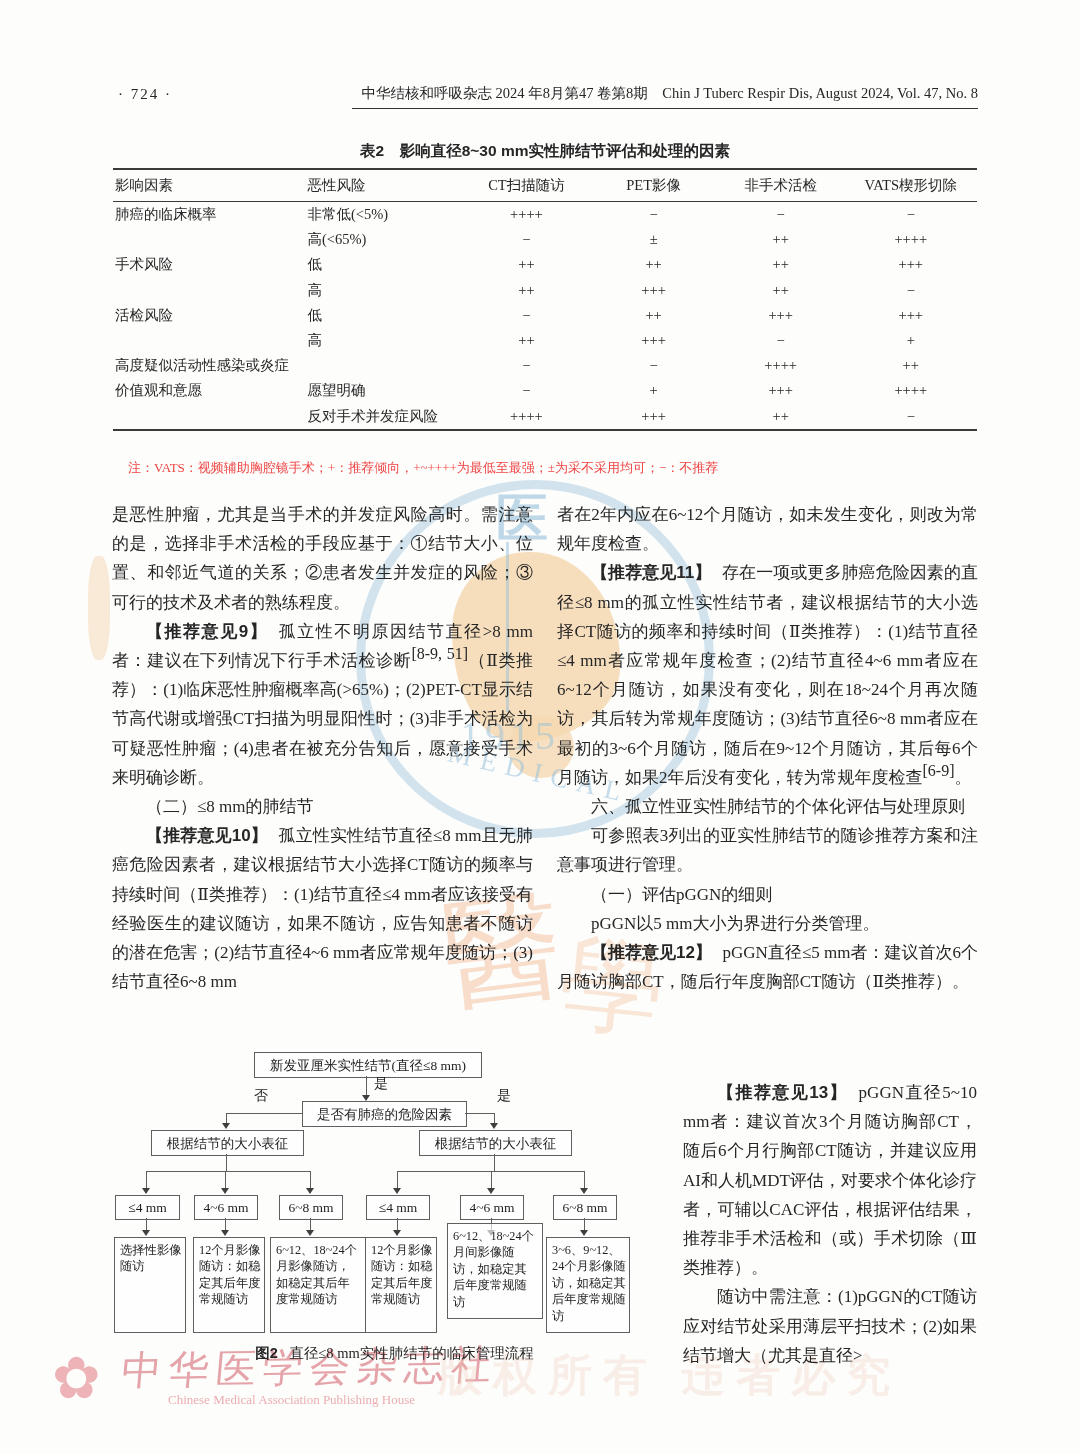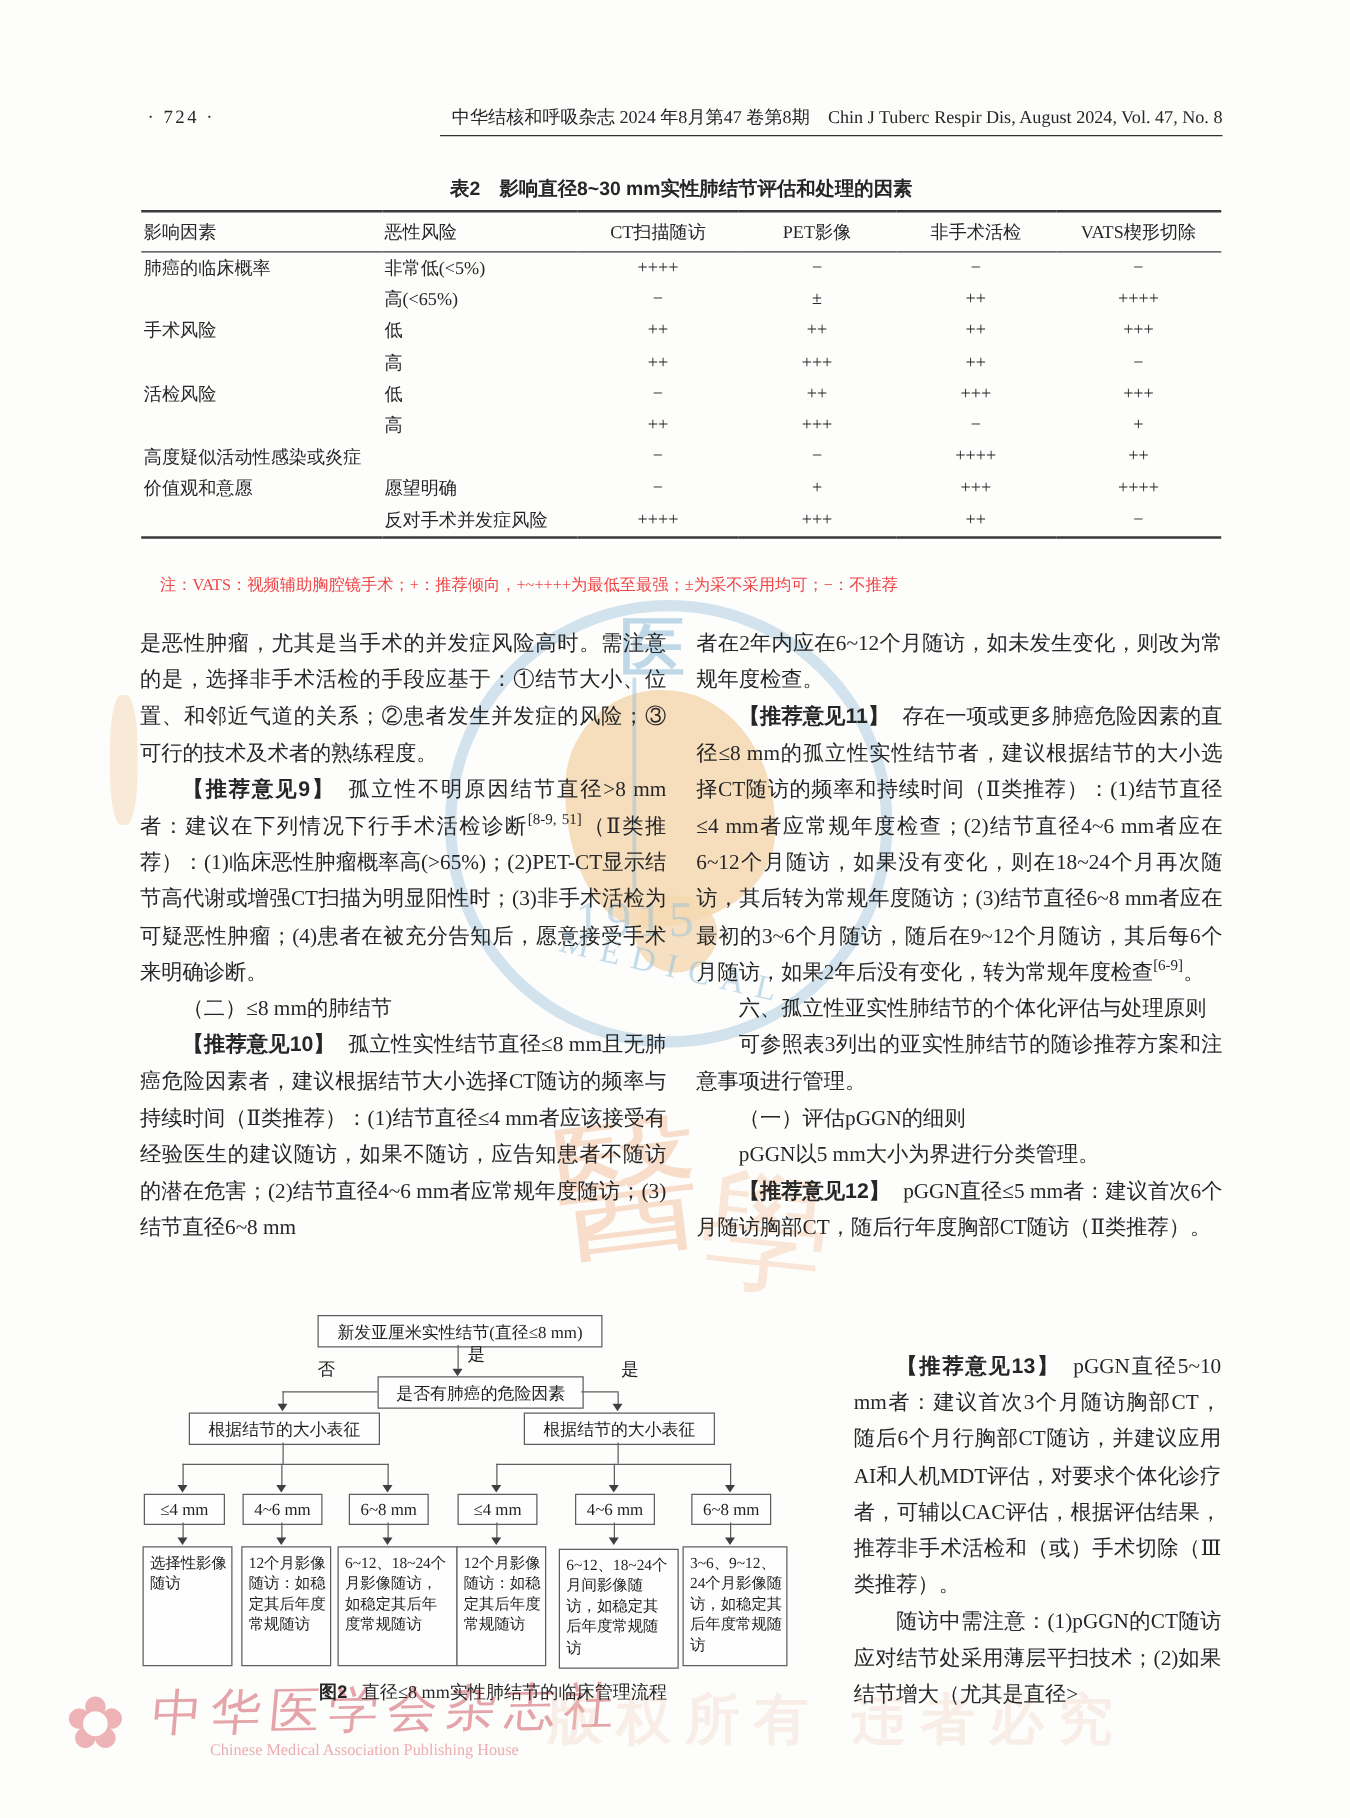--- a/index.html
+++ b/index.html
@@ -26,21 +26,21 @@
   .tbl-note{position:absolute;left:128px;top:459px;width:850px;font-size:13px;color:#ef4444;}
 
   
   .col{position:absolute;text-align:justify;font-size:17px;line-height:29.2px;}
   .colL{left:112px;top:500px;width:421px;}
   .colR{left:557px;top:500px;width:421px;}
   .colRN{left:683px;top:1078px;width:294px;}
   .col p{margin:0;text-indent:2em;}
   .col p.cont{text-indent:0;}
   .rec{font-family:"Liberation Sans","DejaVu Sans",sans-serif;font-weight:bold;margin-right:0.62em;}
-  sup{font-size:12px;line-height:0;margin-top:12px;}
+  sup{font-size:16px;line-height:0;margin-top:12px;}
 
   
   .fig{position:absolute;left:112px;top:1043px;width:565px;height:325px;font-family:"Liberation Serif",serif;}
   .fbox{position:absolute;border:1.2px solid #5f5f5f;background:rgba(255,255,255,.65);
         display:flex;align-items:center;justify-content:center;text-align:center;
         font-size:13.5px;color:#1e1e1e;line-height:15px;}
   .obox{position:absolute;border:1.2px solid #5f5f5f;background:rgba(255,255,255,.65);
         font-size:12.3px;line-height:16.4px;padding:4px 3px 2px 5px;color:#1e1e1e;text-align:left;}
   .vline{position:absolute;width:1.2px;background:#5f5f5f;}
   .hline{position:absolute;height:1.2px;background:#5f5f5f;}
@@ -265,20 +265,20 @@
         <div class="adown" style="left:281px;top:187px;"></div>
       <div class="vline" style="left:379px;top:175px;height:13px;"></div>
         <div class="adown" style="left:375px;top:187px;"></div>
       <div class="vline" style="left:472px;top:175px;height:13px;"></div>
         <div class="adown" style="left:468px;top:187px;"></div>
 
       <div class="obox" style="left:2px;top:194px;width:62px;height:88px;">选择性影像随访</div>
       <div class="obox" style="left:81px;top:194px;width:62px;height:88px;">12个月影像随访：如稳定其后年度常规随访</div>
       <div class="obox" style="left:158px;top:194px;width:86px;height:88px;">6~12、18~24个月影像随访，如稳定其后年度常规随访</div>
       <div class="obox" style="left:253px;top:194px;width:62px;height:88px;">12个月影像随访：如稳定其后年度常规随访</div>
-      <div class="obox" style="left:335px;top:196px;width:86px;height:88px;">6~12、18~24个月间影像随访，如稳定其后年度常规随访</div>
+      <div class="obox" style="left:335px;top:180px;width:86px;height:88px;">6~12、18~24个月间影像随访，如稳定其后年度常规随访</div>
       <div class="obox" style="left:434px;top:194px;width:74px;height:88px;">3~6、9~12、24个月影像随访，如稳定其后年度常规随访</div>
 
       <div class="figcap"><b>图2</b><span>直径≤8 mm实性肺结节的临床管理流程</span></div>
     </div>
 
   </div>
 </div>
 
 </body></html>

